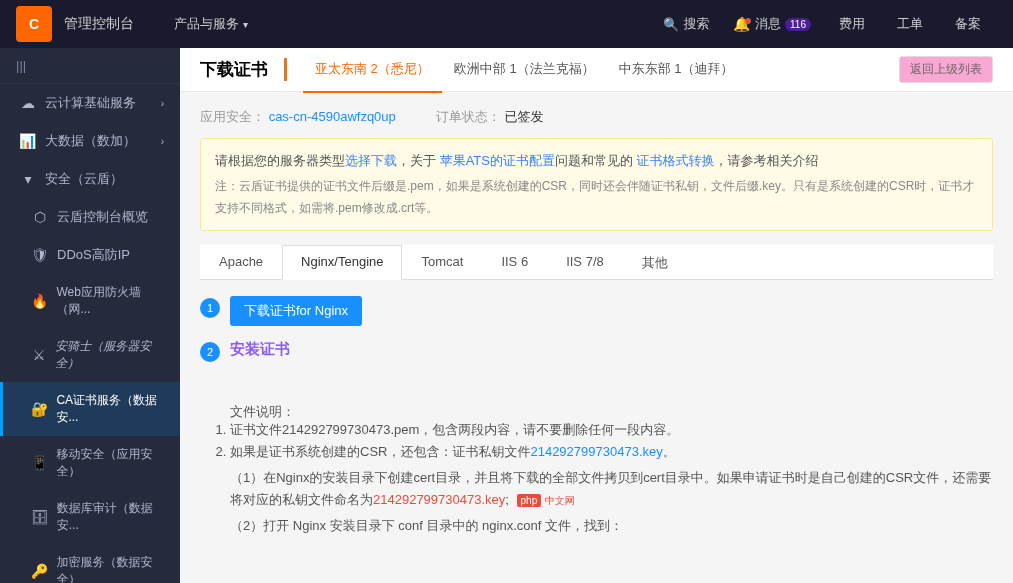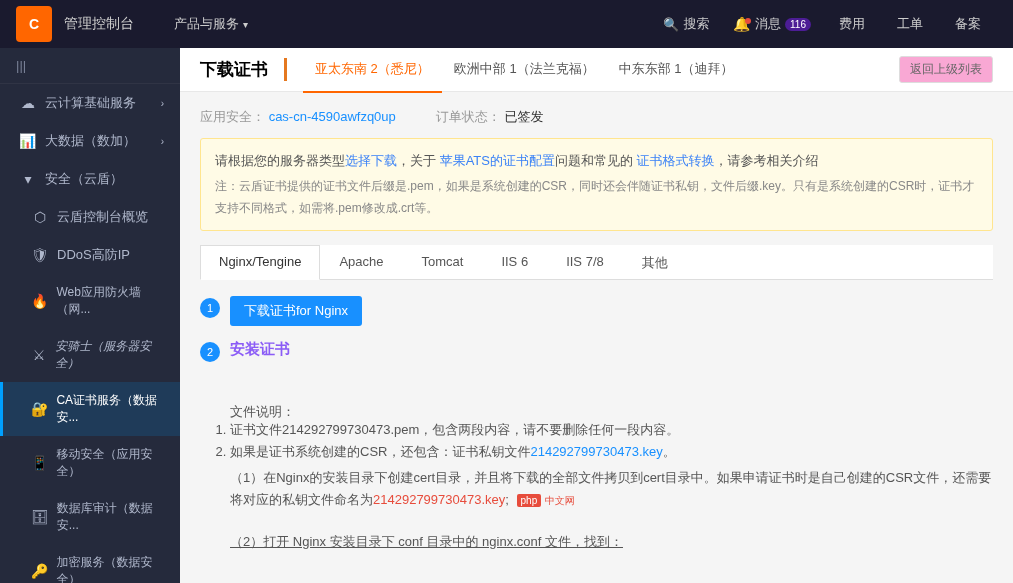--- a/index.html
+++ b/index.html
@@ -359,25 +359,25 @@
           请根据您的服务器类型<span class="link">选择下载</span>，关于
           <span class="link">苹果ATS的证书配置</span>问题和常见的
           <span class="link">证书格式转换</span>，请参考相关介绍
         </div>
         <div style="color:#888;font-size:12px;margin-top:4px;">
           注：云盾证书提供的证书文件后缀是.pem，如果是系统创建的CSR，同时还会伴随证书私钥，文件后缀.key。只有是系统创建的CSR时，证书才支持不同格式，如需将.pem修改成.crt等。
         </div>
       </div>
 
       <div class="tech-tabs">
+        <div class="tech-tab">
+          <span>Apache</span>
+        </div>
         <div class="tech-tab active">
           <span>Nginx/Tengine</span>
-        </div>
-        <div class="tech-tab">
-          <span>Apache</span>
         </div>
         <div class="tech-tab">
           <span>Tomcat</span>
         </div>
         <div class="tech-tab">
           <span>IIS 6</span>
         </div>
         <div class="tech-tab">
           <span>IIS 7/8</span>
         </div>
@@ -404,21 +404,21 @@
               <li>
                 如果是证书系统创建的CSR，还包含：证书私钥文件<span class="blue-link">214292799730473.key</span>。
               </li>
             </ol>
           </div>
           <div class="install-step">
             （1）在Nginx的安装目录下创建cert目录，并且将下载的全部文件拷贝到cert目录中。如果申请证书时是自己创建的CSR文件，还需要将对应的私钥文件命名为<span style="color:#e74c3c;">214292799730473.key</span>;
             <span style="margin-left:4px; background:#e74c3c; color:white; font-size:10px; padding:1px 4px; border-radius:2px;">php</span>
             <span style="color:#e74c3c; font-size:10px;">中文网</span>
           </div>
-          <div class="install-step" style="margin-top:20px;text-decoration:underline;">
+          <div class="install-step" style="margin-top:4px;">
             （2）打开 Nginx 安装目录下 conf 目录中的 nginx.conf 文件，找到：
           </div>
         </div>
       </div>
 
     </div>
   </div>
 </div>
 
 </body></html>

